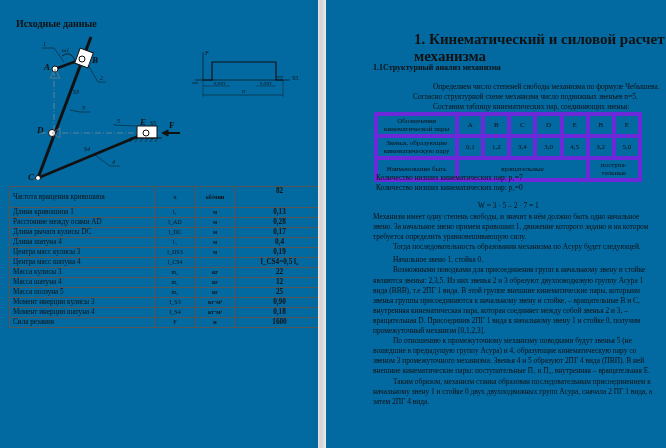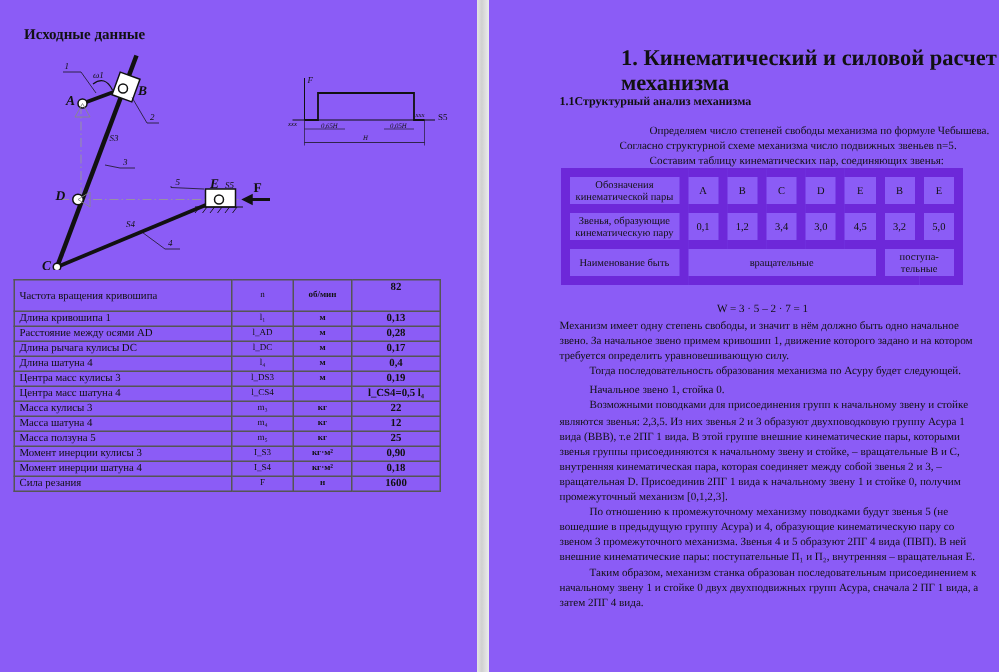--- a/index.html
+++ b/index.html
@@ -1,39 +1,39 @@
 <!DOCTYPE html>
 <html><head>
 <meta charset="utf-8">
 <style>
   html, body { margin: 0; padding: 0; }
   body { width: 666px; height: 448px; overflow: hidden; background: #ffffff; position: relative; font-family: "Liberation Serif", serif; color: #111; }
-  .page { position: absolute; top: 0; height: 448px; background: #8b5cf6; overflow: hidden; }
+  .page { position: absolute; top: 0; height: 448px; background: #0369a1; overflow: hidden; }
   #page-left { left: 0; width: 318px; }
   #page-right { left: 326px; width: 340px; }
   #page-gap { position: absolute; left: 318px; top: 0; width: 8px; height: 448px; background: linear-gradient(to right, #e4e4e4, #d0d0d0 40%, #dadada 60%, #ececec); }
 
   .h-left { position: absolute; left: 16px; top: 18px; font-size: 10px; font-weight: bold; }
   .mech { position: absolute; left: 0; top: 30px; }
   .graph { position: absolute; left: 190px; top: 40px; }
 
-  table.params { position: absolute; left: 9px; top: 186px; border-collapse: collapse; font-size: 7.2px; width: 285px; }
+  table.params { position: absolute; left: 9px; top: 186px; border-collapse: collapse; font-size: 7.2px; width: 316px; }
   table.params td { border: 1px solid #555; padding: 0 3px; height: 9px; line-height: 9px; white-space: nowrap; }
   table.params td.c1 { width: 138px; }
   table.params td.c2 { width: 34px; text-align: center; font-size: 6px; }
   table.params td.c3 { width: 32px; text-align: center; font-weight: bold; font-size: 6px; }
   table.params td.c4 { text-align: center; font-weight: bold; vertical-align: top; }
   table.params tr.first td { height: 20px; line-height: 9px; }
 
   .h1 { position: absolute; left: 88px; top: 31px; font-size: 15px; font-weight: bold; }
   .h2 { position: absolute; left: 47px; top: 63px; font-size: 8px; font-weight: bold; }
   .para { position: absolute; left: 47px; width: 285px; font-size: 7.4px; line-height: 10.1px; }
   .ind { text-indent: 20px; }
   table.pairs { position: absolute; left: 48px; top: 112px; border-collapse: collapse; font-size: 7px; width: 268px; }
-  table.pairs td { border: 6px solid #6d28d9; text-align: center; padding: 0 2px; line-height: 8px; }
+  table.pairs td { border: 4px solid #6d28d9; text-align: center; padding: 0 2px; line-height: 8px; }
   table.pairs td.hdr { width: 78px; height: 18px; }
   table.pairs td.v { width: 20px; }
   .formula { position: absolute; left: 152px; top: 201px; font-size: 7.4px; }
 </style>
 </head>
 <body>
 
 <div id="page-left" class="page">
   <div class="h-left">Исходные данные</div>
 
@@ -235,20 +235,24 @@
       <td>5,0</td>
     </tr>
     <tr>
       <td class="hdr">Наименование быть</td>
       <td colspan="5">вращательные</td>
       <td colspan="2">поступа-тельные</td>
     </tr>
   </tbody>
     </table>
 
+  <div class="para" style="top:173px; left:50px;">
+    <div>Количество низших кинематических пар:    p₁=7</div>
+    <div>Количество низших кинематических пар:    p₂=0</div>
+  </div>
   <div class="formula">W = 3 · 5 – 2 · 7 = 1</div>
 
   <div class="para" style="top:212px;">
     <div>Механизм имеет одну степень свободы, и значит в нём должно быть одно начальное звено. За начальное звено примем кривошип 1, движение которого задано и на котором требуется определить уравновешивающую силу.</div>
     <div class="ind">Тогда последовательность образования механизма по Асуру будет следующей.</div>
     <div class="ind" style="margin-top:3px;">Начальное звено 1, стойка 0.</div>
     <div class="ind">Возможными поводками для присоединения групп к начальному звену и стойке являются звенья: 2,3,5. Из них звенья 2 и 3 образуют двухповодковую группу Асура 1 вида (ВВВ), т.е 2ПГ 1 вида. В этой группе внешние кинематические пары, которыми звенья группы присоединяются к начальному звену и стойке, – вращательные В и С, внутренняя кинематическая пара, которая соединяет между собой звенья 2 и 3, – вращательная D. Присоединив 2ПГ 1 вида к начальному звену 1 и стойке 0, получим промежуточный механизм [0,1,2,3].</div>
     <div class="ind">По отношению к промежуточному механизму поводками будут звенья 5 (не вошедшие в предыдущую группу Асура) и 4, образующие кинематическую пару со звеном 3 промежуточного механизма. Звенья 4 и 5 образуют 2ПГ 4 вида (ПВП). В ней внешние кинематические пары: поступательные П₁ и П₂, внутренняя – вращательная Е.</div>
     <div class="ind">Таким образом, механизм станка образован последовательным присоединением к начальному звену 1 и стойке 0 двух двухподвижных групп Асура, сначала 2 ПГ 1 вида, а затем 2ПГ 4 вида.</div>
   </div>

